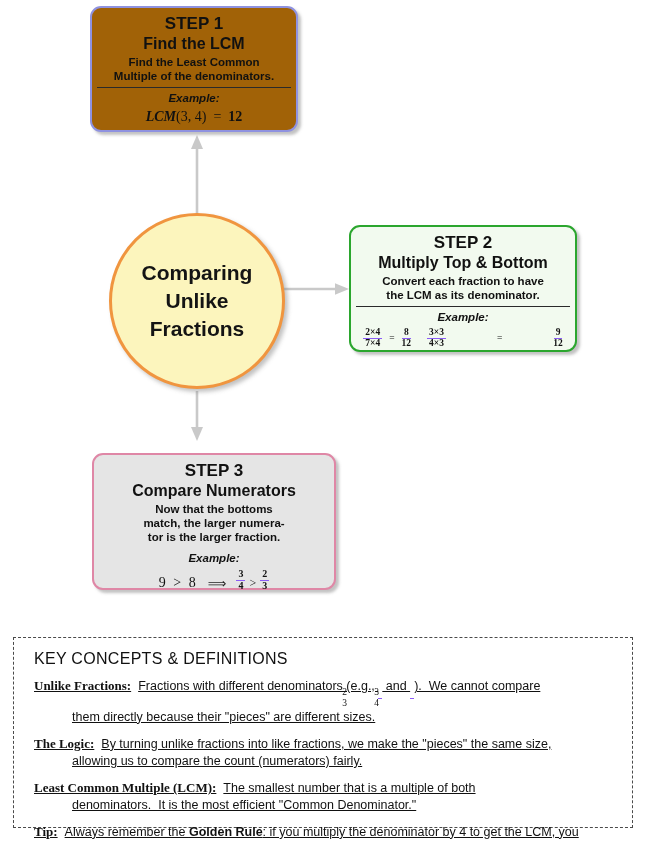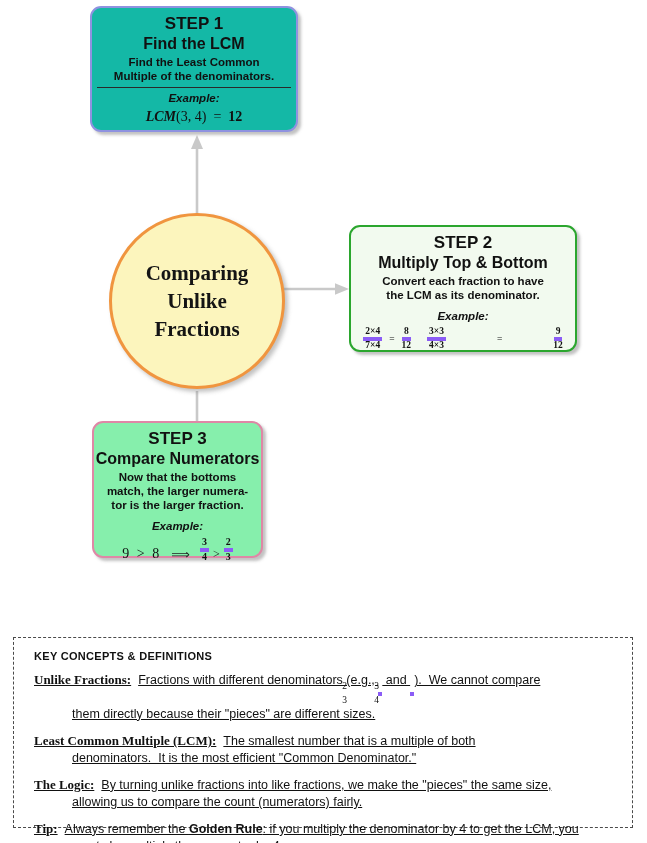--- a/index.html
+++ b/index.html
@@ -5,59 +5,59 @@
   html,body{margin:0;padding:0;background:#ffffff;}
   .canvas{position:relative;width:647px;height:843px;background:#ffffff;overflow:hidden;
           font-family:"Liberation Sans",sans-serif;color:#111;}
   .arrow-layer{position:absolute;left:0;top:0;width:647px;height:843px;z-index:0;}
 
   
   .stepbox{position:absolute;z-index:1;border-radius:11px;border:2px solid #888;
            box-shadow:3px 3px 3px rgba(120,120,120,.45);
            display:flex;flex-direction:column;align-items:center;box-sizing:border-box;
            padding-top:6px;}
-  .box1{left:90px;top:6px;width:208px;height:126px;background:#14b8a6;border-color:#8f92e0;}
+  .box1{left:90px;top:6px;width:208px;height:126px;background:#a16207;border-color:#8f92e0;}
   .box2{left:349px;top:225px;width:228px;height:127px;background:#f2faef;border-color:#2ba62e;}
-  .box3{left:92px;top:421px;width:171px;height:137px;background:#86efac;border-color:#df87a6;}
+  .box3{left:92px;top:453px;width:244px;height:137px;background:#e5e5e5;border-color:#df87a6;}
   .bx-title{font-size:17px;font-weight:bold;line-height:20px;}
   .bx-sub{font-size:16px;font-weight:bold;line-height:20px;}
   .bx-body{font-size:11.5px;font-weight:bold;line-height:14px;text-align:center;white-space:pre-line;margin-top:1px;}
   .bx-div{align-self:stretch;height:1px;background:#2a2a2a;margin:4px 5px 3px 5px;}
   .bx-ex{font-size:11.5px;font-weight:bold;font-style:italic;line-height:14px;}
 
   
   .mathrow{display:flex;align-items:flex-end;justify-content:center;margin-top:4px;
            font-family:"Liberation Serif","DejaVu Serif",serif;font-size:14px;}
   .mvar{font-style:italic;font-weight:bold;}
   .meq{margin:0 7px;}
   .mres{font-weight:bold;}
   .frac{display:inline-flex;flex-direction:column;align-items:center;line-height:1.05;
         font-family:"Liberation Serif","DejaVu Serif",serif;font-weight:bold;}
-  .frac .fn{border-bottom:4px solid #8b5cf6;padding:0 2px 0 2px;}
+  .frac .fn{border-bottom:1px solid #8b5cf6;padding:0 2px 0 2px;}
   .frac .fd{padding-top:0px;}
   .m-s2{font-size:9.5px;}
   .grp{display:flex;align-items:center;}
   .grp+.grp{margin-left:16px;gap:44px;}
   .m-s3 .frac{font-size:10px;}
   .m-s3 .plain{font-size:14px;letter-spacing:2px;}
   .implies{font-family:"DejaVu Sans","DejaVu Serif",sans-serif;font-size:13px;margin:0 10px;color:#222;}
   .gtsign{font-size:12px;margin:0 4px;}
 
   
   .circle{position:absolute;z-index:1;left:109px;top:213px;width:176px;height:176px;
           border-radius:50%;background:#fcf5bd;border:3px solid #f0953f;
           box-shadow:3px 3px 4px rgba(120,120,120,.45);
           display:flex;align-items:center;justify-content:center;box-sizing:border-box;}
-  .circle-label{font-size:21px;font-weight:bold;text-align:center;line-height:28px;white-space:pre-line;color:#141414;font-family:Liberation Serif, serif;}
+  .circle-label{font-size:21px;font-weight:bold;text-align:center;line-height:28px;white-space:pre-line;color:#141414;}
 
   
   .keybox{position:absolute;z-index:1;left:13px;top:637px;width:620px;height:191px;
           border:1.5px dashed #4a4a4a;box-sizing:border-box;background:#ffffff;
           padding:10px 14px 0 20px;}
-  .kc-title{font-size:11px;font-weight:bold;letter-spacing:.3px;margin:2px 0 9px 0;}
+  .kc-title{font-size:16px;font-weight:normal;letter-spacing:.3px;margin:2px 0 9px 0;}
   .kc-item{font-size:12.5px;line-height:17px;padding-left:38px;text-indent:-38px;
            white-space:pre-wrap;margin-bottom:9px;text-decoration:underline;}
   .kc-label{font-family:"Liberation Serif","DejaVu Serif",serif;font-weight:bold;font-size:13px;margin-right:7px;}
   .kc-bold{font-weight:bold;}
   .kc-italic{font-style:italic;}
   .kc-item .frac{font-size:9.5px;font-weight:normal;vertical-align:-5px;}
 </style>
 </head>
 <body>
 
@@ -154,23 +154,23 @@
         </span>
       </div>
   </div>
 
   <div class="keybox">
     <div class="kc-title">KEY CONCEPTS &amp; DEFINITIONS</div>
 
     <div class="kc-item"><span class="kc-label">Unlike Fractions:</span><span>Fractions with different denominators (e.g., </span><span class="frac"><span class="fn">2</span><span class="fd">3</span></span><span> and </span><span class="frac"><span class="fn">3</span><span class="fd">4</span></span><span>).  We cannot compare
 them directly because their "pieces" are different sizes.</span></div>
 
+    <div class="kc-item"><span class="kc-label">The Logic:</span><span>By turning unlike fractions into like fractions, we make the "pieces" the same size,
+allowing us to compare the count (numerators) fairly.</span></div>
+
     <div class="kc-item"><span class="kc-label">Least Common Multiple (LCM):</span><span>The smallest number that is a multiple of both
 denominators.  It is the most efficient "Common Denominator."</span></div>
-
-    <div class="kc-item"><span class="kc-label">The Logic:</span><span>By turning unlike fractions into like fractions, we make the "pieces" the same size,
-allowing us to compare the count (numerators) fairly.</span></div>
 
     <div class="kc-item"><span class="kc-label">Tip:</span><span>Always remember the </span><span class="kc-bold">Golden Rule</span><span>: if you multiply the denominator by 4 to get the LCM, you
 </span><span class="kc-italic">must</span><span> also multiply the numerator by 4.</span></div>
   </div>
 
 </div>
 
 </body></html>

